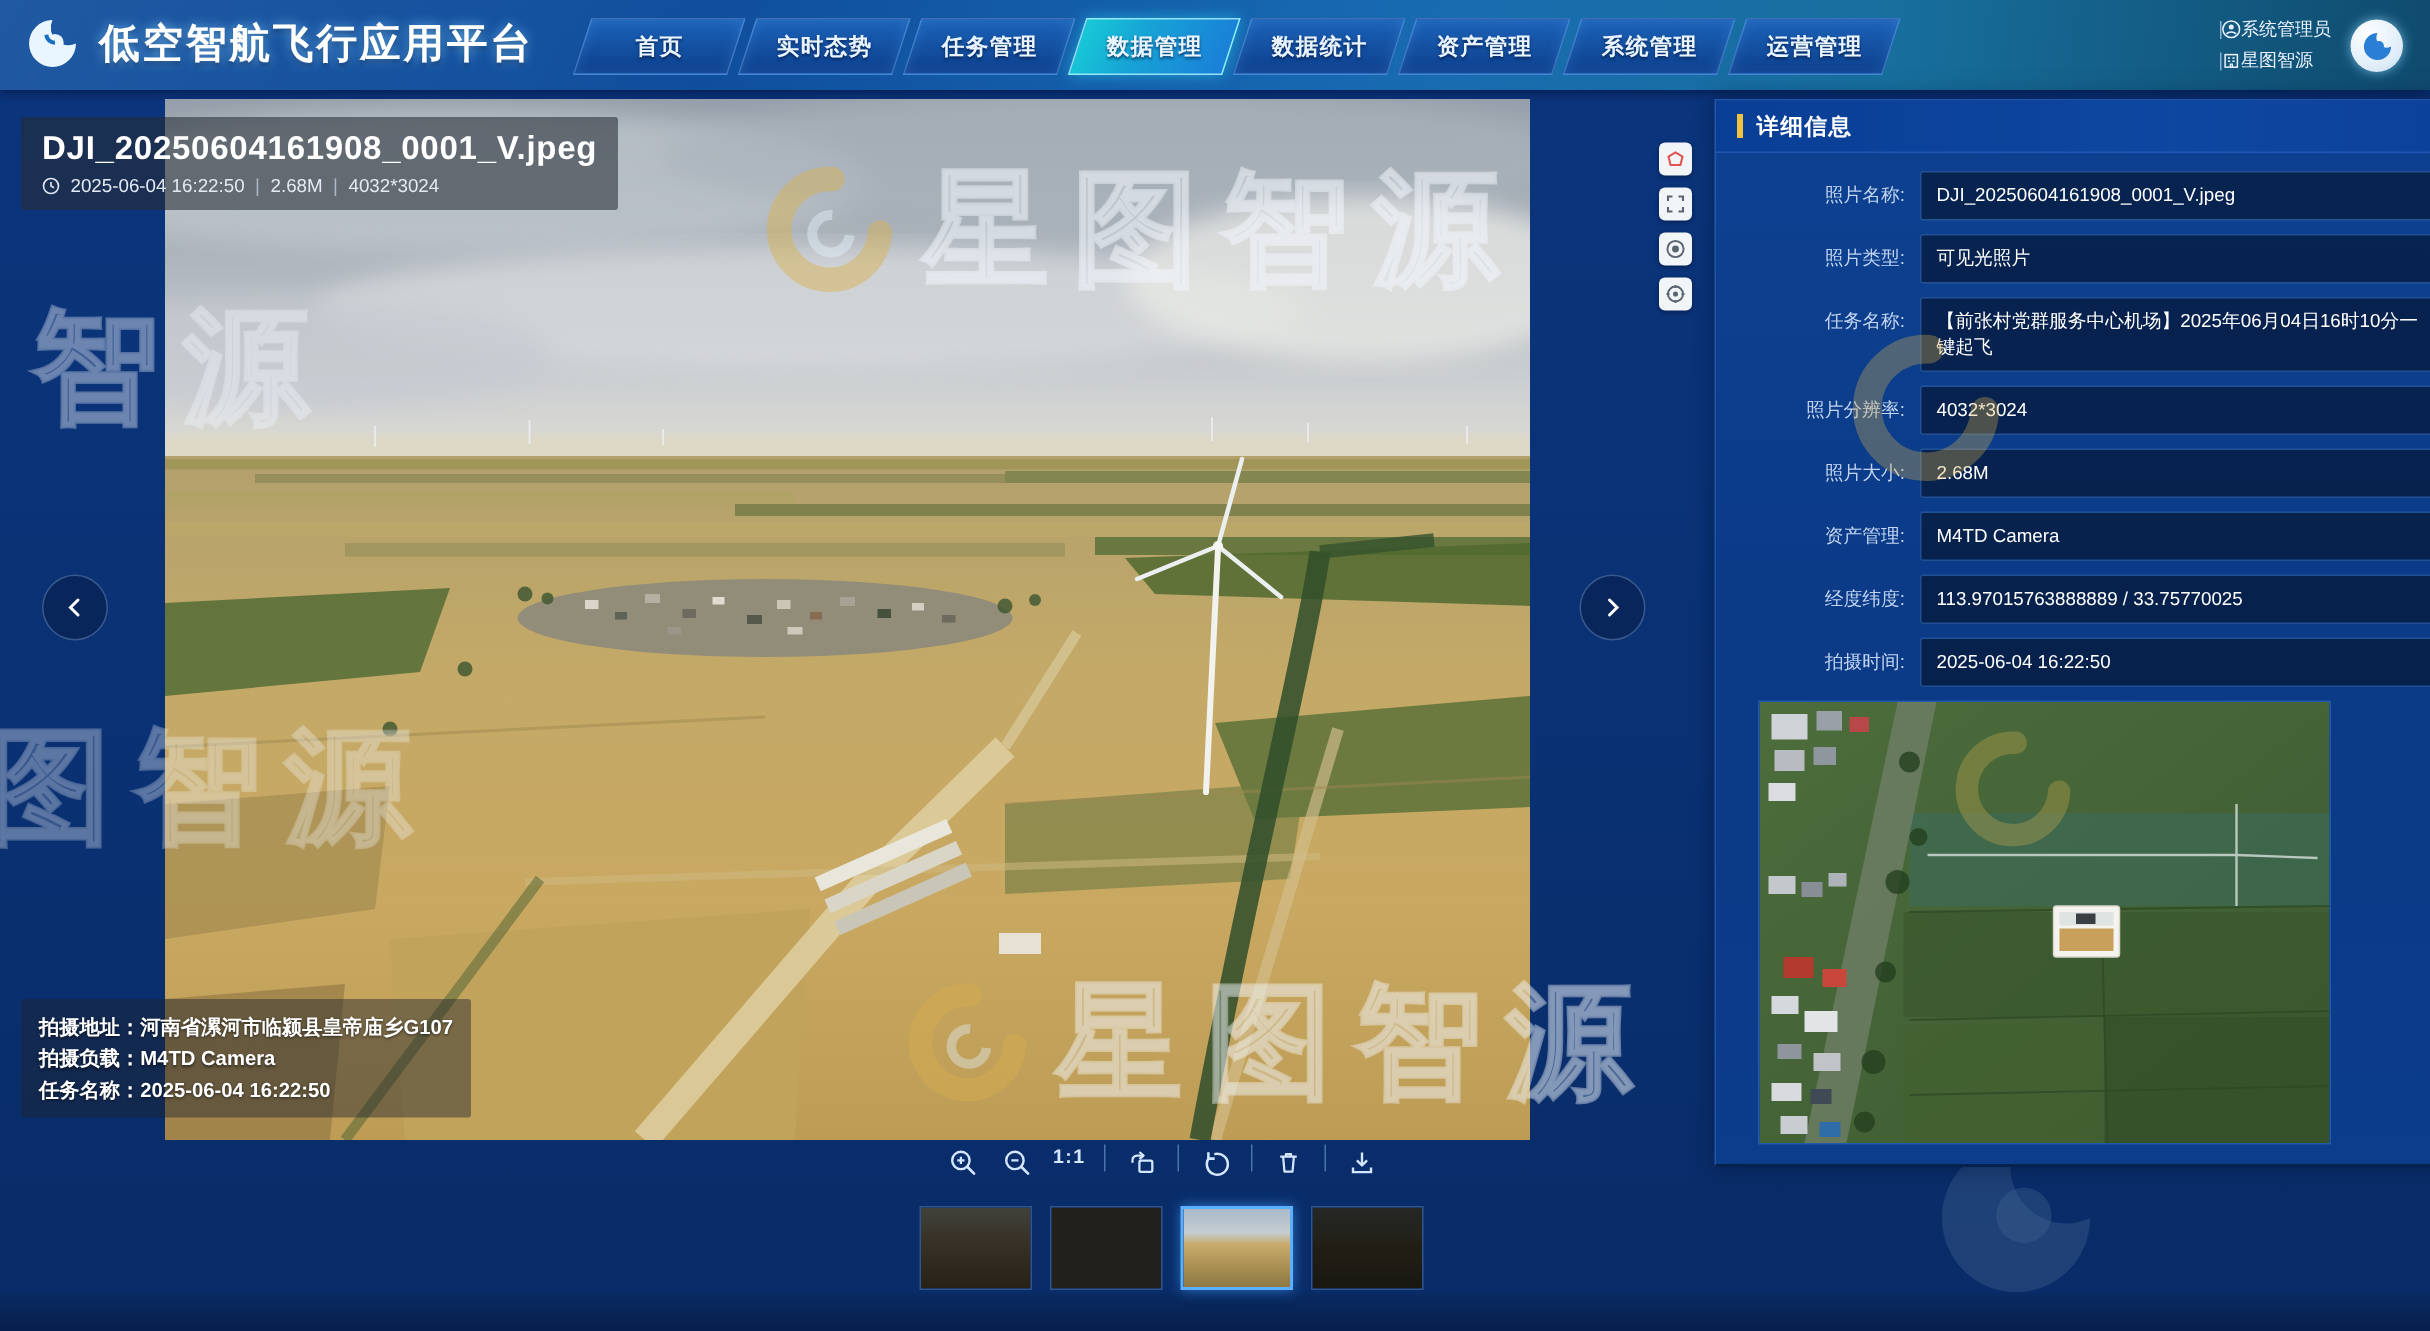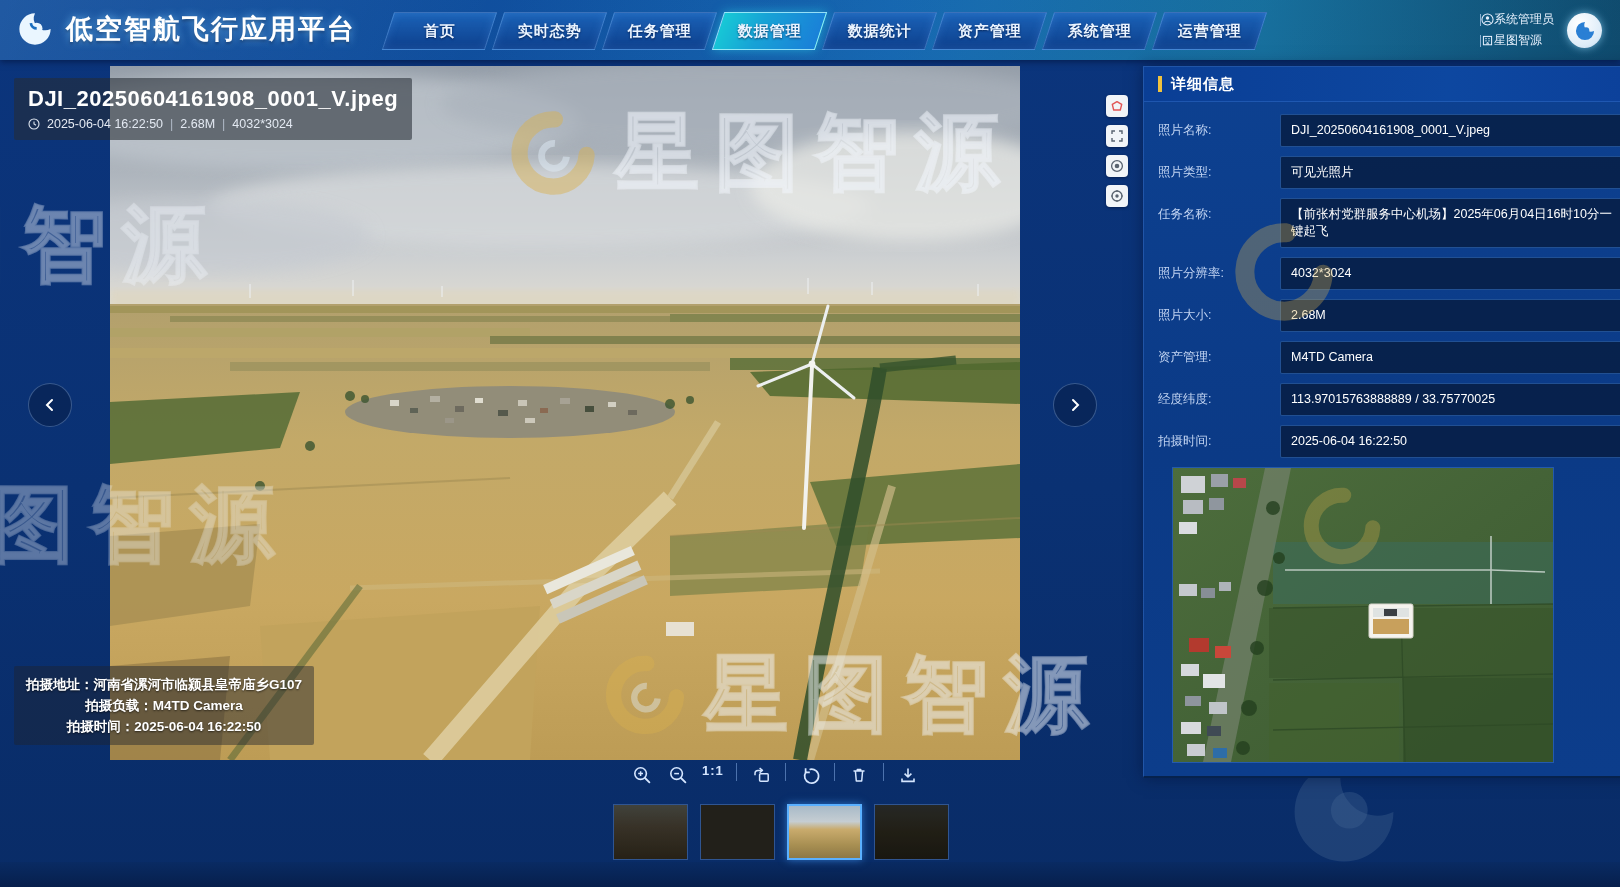--- a/index.html
+++ b/index.html
@@ -37,21 +37,21 @@
   .photo svg { display:block; }
 
   .title-overlay { position:absolute; left:14px; top:78px; background:rgba(38,44,54,.58); padding:8px 14px 9px;
     border-radius:2px; z-index:10; }
   .title-overlay .fname { color:#fff; font-size:22px; font-weight:bold; letter-spacing:.5px; }
   .title-overlay .meta { display:flex; align-items:center; gap:7px; margin-top:5px; color:#e3e9f2; font-size:12.5px; }
   .meta .sep { color:#aeb8c6; }
 
   .addr-overlay { position:absolute; left:14px; top:666px; background:rgba(30,36,46,.45); padding:8px 12px;
     border-radius:2px; z-index:10; color:#fff; font-size:13.5px; line-height:21px; font-weight:bold;
-    text-shadow:0 1px 2px rgba(0,0,0,.6);text-align:center; }
+    text-shadow:0 1px 2px rgba(0,0,0,.6); }
 
   .arrow-btn { position:absolute; width:44px; height:44px; border-radius:50%; z-index:11;
     background:rgba(8,30,70,.55); border:1px solid rgba(170,205,255,.3); display:flex; align-items:center; justify-content:center;
     cursor:pointer; }
   .arrow-prev { left:28px; top:383px; }
   .arrow-next { left:1053px; top:383px; }
 
   .side-tools { position:absolute; left:1106px; top:95px; display:flex; flex-direction:column; gap:8px; z-index:11; }
   .side-tool { width:22px; height:22px; border-radius:4px; background:#f2f5f8; display:flex; align-items:center; justify-content:center;
     cursor:pointer; box-shadow:0 1px 3px rgba(0,10,40,.5); }
@@ -76,21 +76,21 @@
   .panel { position:absolute; left:1143px; top:66px; width:510px; height:712px; z-index:12;
     background:linear-gradient(180deg,#0d4191 0%,#0b3a86 55%,#0c3d8b 100%);
     border:1px solid rgba(70,130,220,.35); border-bottom:2px solid #06224d; box-shadow:0 0 14px rgba(0,15,50,.5); }
   .panel-head { height:35px; display:flex; align-items:center; padding:0 14px;
     background:linear-gradient(90deg,#0a3e95,#0d47a0 60%,#0c409a); border-bottom:1px solid rgba(50,110,200,.5); }
   .accent { width:4px; height:16px; background:#f0c23e; margin-right:9px; }
   .panel-title { color:#fff; font-size:15px; font-weight:bold; letter-spacing:1px; flex:1; }
   .close-x { color:#fff; font-size:18px; line-height:18px; cursor:pointer; padding:2px 4px; }
   .fields { padding:12px 20px 0 14px; }
   .frow { display:flex; margin-bottom:9px; }
-  .flabel { width:112px; text-align:left; color:#c2d4f2; font-size:12.5px; padding-top:8px; flex:none; }
+  .flabel { width:112px; text-align:right; color:#c2d4f2; font-size:12.5px; padding-top:8px; flex:none; }
   .fval { flex:1; margin-left:10px; background:rgba(6,28,62,.8); border:1px solid rgba(60,125,215,.5);
     border-radius:2px; color:#fff; font-size:12.5px; padding:7px 10px; line-height:17px; min-height:31px; }
   .minimap { margin:6px 0 0 28px; width:382px; height:296px; border:1px solid rgba(60,120,210,.5); cursor:pointer; }
   .minimap svg { display:block; }
 
   
   .wm { position:absolute; z-index:50; pointer-events:none; display:flex; align-items:center; gap:14px; }
   .wm-text { font-size:84px; font-weight:bold; letter-spacing:16px; color:rgba(215,225,235,.22);
     -webkit-text-stroke:2px rgba(245,250,255,.5); text-shadow:0 0 2px rgba(255,255,255,.25); white-space:nowrap; }
 </style>
@@ -283,21 +283,21 @@
       <span class="sep">|</span>
       <span>2.68M</span>
       <span class="sep">|</span>
       <span>4032*3024</span>
     </div>
   </div>
 
   <div class="addr-overlay">
     <div><span>拍摄地址：</span><span>河南省漯河市临颍县皇帝庙乡G107</span></div>
     <div><span>拍摄负载：</span><span>M4TD Camera</span></div>
-    <div><span>拍摄时间：</span><span>2025-06-04 16:22:50</span></div>
+    <div><span>任务名称：</span><span>2025-06-04 16:22:50</span></div>
   </div>
 
   <div class="arrow-btn arrow-prev">
     <svg width="16" height="16" viewBox="0 0 16 16">
       <polyline points="10,3 5,8 10,13" fill="none" stroke="#fff" stroke-width="2" stroke-linecap="round"></polyline>
     </svg>
   </div>
   <div class="arrow-btn arrow-next">
     <svg width="16" height="16" viewBox="0 0 16 16">
       <polyline points="6,3 11,8 6,13" fill="none" stroke="#fff" stroke-width="2" stroke-linecap="round"></polyline>

